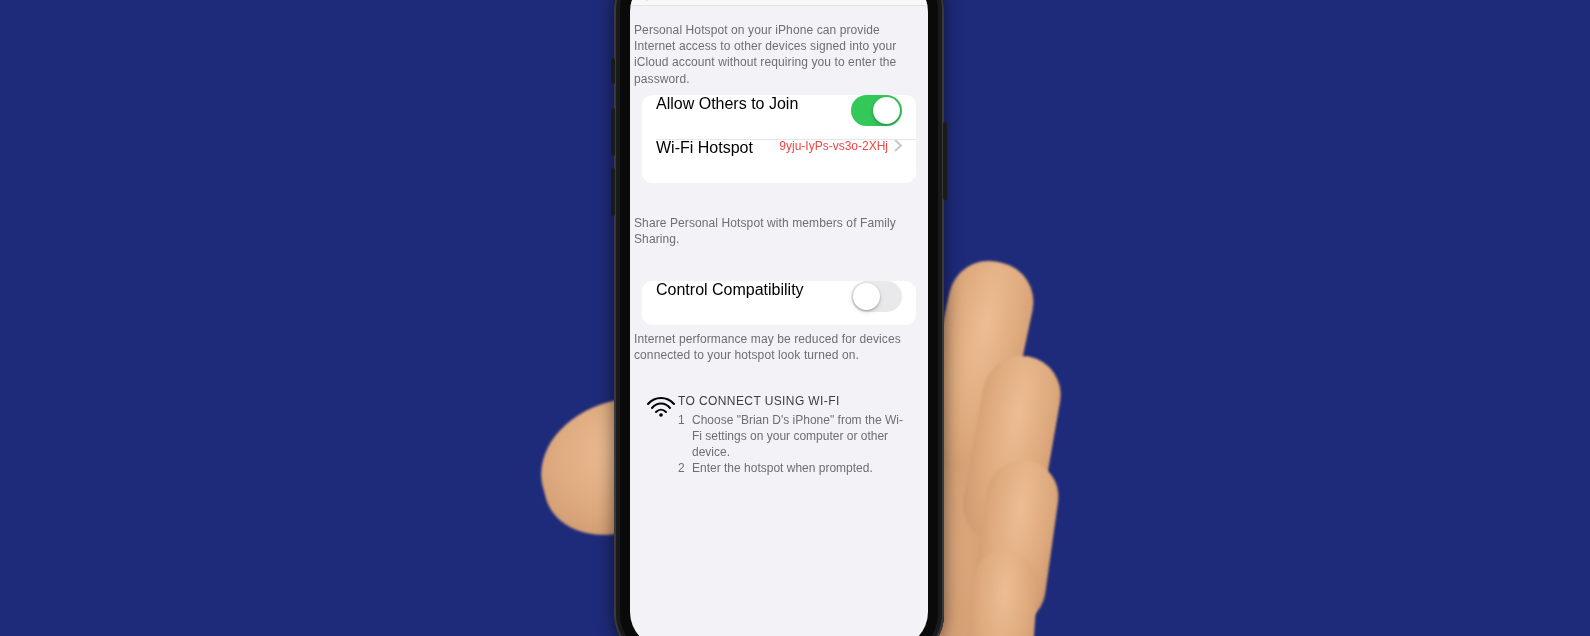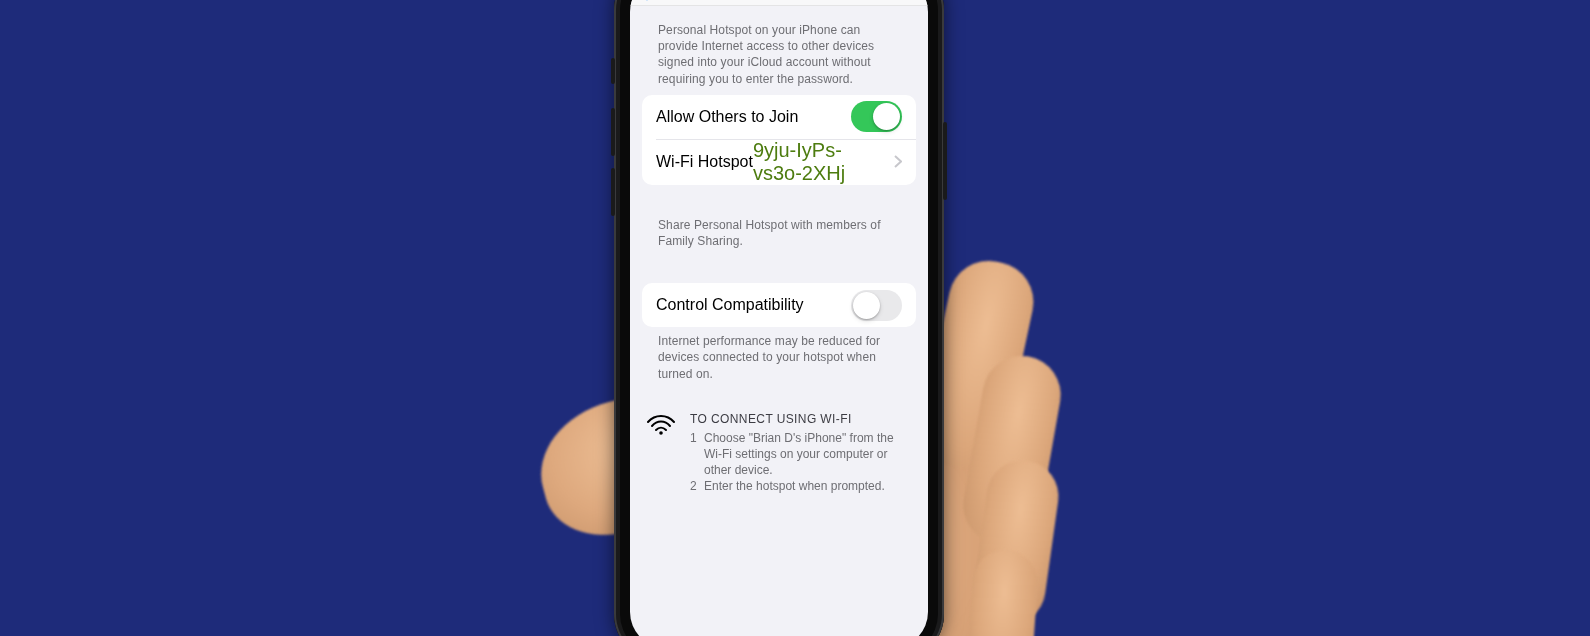--- a/index.html
+++ b/index.html
@@ -119,50 +119,50 @@
 
   
   .content {
     padding-bottom: 24px;
   }
 
   .footer-text {
     font-size: 12px;
     line-height: 1.35;
     color: #6e6e73;
-    padding: 6px 28px 8px;
+    padding: 6px 4px 8px;
     letter-spacing: .1px;
   }
   .footer-text.first { padding-top: 16px; }
 
   .cell-group {
     background: #fff;
     margin: 0 12px;
     border-radius: 10px;
     overflow: hidden;
   }
   .cell {
     display: flex;
-    align-items: center;
+    align-items: flex-start;
     min-height: 44px;
     padding: 0 14px;
     font-size: 16px;
     color: #000;
     position: relative;
   }
   .cell + .cell::before {
     content: "";
     position: absolute;
     left: 14px; right: 0; top: 0;
     height: 1px;
     background: #e5e5ea;
   }
   .cell .label { flex: 0 0 auto; }
   .cell .spacer { flex: 1; }
-  .cell .value { color: #4d7c0f; font-size: 20px; margin-right: 6px; }
+  .cell .value { color: #ef4444; font-size: 12px; margin-right: 6px; }
   .chevron { width: 8px; height: 13px; flex: 0 0 auto; }
   .chevron path { stroke: #c7c7cc; stroke-width: 2; fill: none; }
 
   
   .toggle {
     position: relative;
     width: 51px;
     height: 31px;
     border-radius: 16px;
     flex: 0 0 auto;
@@ -180,21 +180,21 @@
   }
   .toggle.on  .knob { right: 2px; }
   .toggle.off .knob { left: 2px; }
 
   .section-gap { height: 26px; }
 
   
   .instr {
     display: flex;
     padding: 8px 16px 4px;
-    gap: 14px;
+    gap: 2px;
   }
   .instr-icon {
     width: 30px;
     flex: 0 0 30px;
     display: flex;
     justify-content: center;
     padding-top: 2px;
   }
   .instr-icon svg { width: 28px; height: 22px; }
   .instr-body { flex: 1; font-size: 12px; color: #3c3c43; }
@@ -275,21 +275,21 @@
       <div class="cell-group">
         <div class="cell">
           <span class="label">Control Compatibility</span>
           <span class="spacer"></span>
           <span class="toggle off">
               <span class="knob"></span>
             </span>
         </div>
       </div>
 
-      <div class="footer-text">Internet performance may be reduced for devices connected to your hotspot when turned on.</div>
+      <div class="footer-text">Internet performance may be reduced for devices connected to your hotspot look turned on.</div>
 
       <div style="height:14px"></div>
 
       <div class="instr">
         <div class="instr-icon">
           <svg viewBox="0 0 28 22">
             <path d="M1 8 C8 0, 20 0, 27 8" stroke="#000" stroke-width="2" fill="none" stroke-linecap="round"></path>
             <path d="M5 12 C10 6, 18 6, 23 12" stroke="#000" stroke-width="2" fill="none" stroke-linecap="round"></path>
             <path d="M9 16 C12 13, 16 13, 19 16" stroke="#000" stroke-width="2" fill="none" stroke-linecap="round"></path>
             <circle cx="14" cy="19" r="1.8" fill="#000"></circle>

